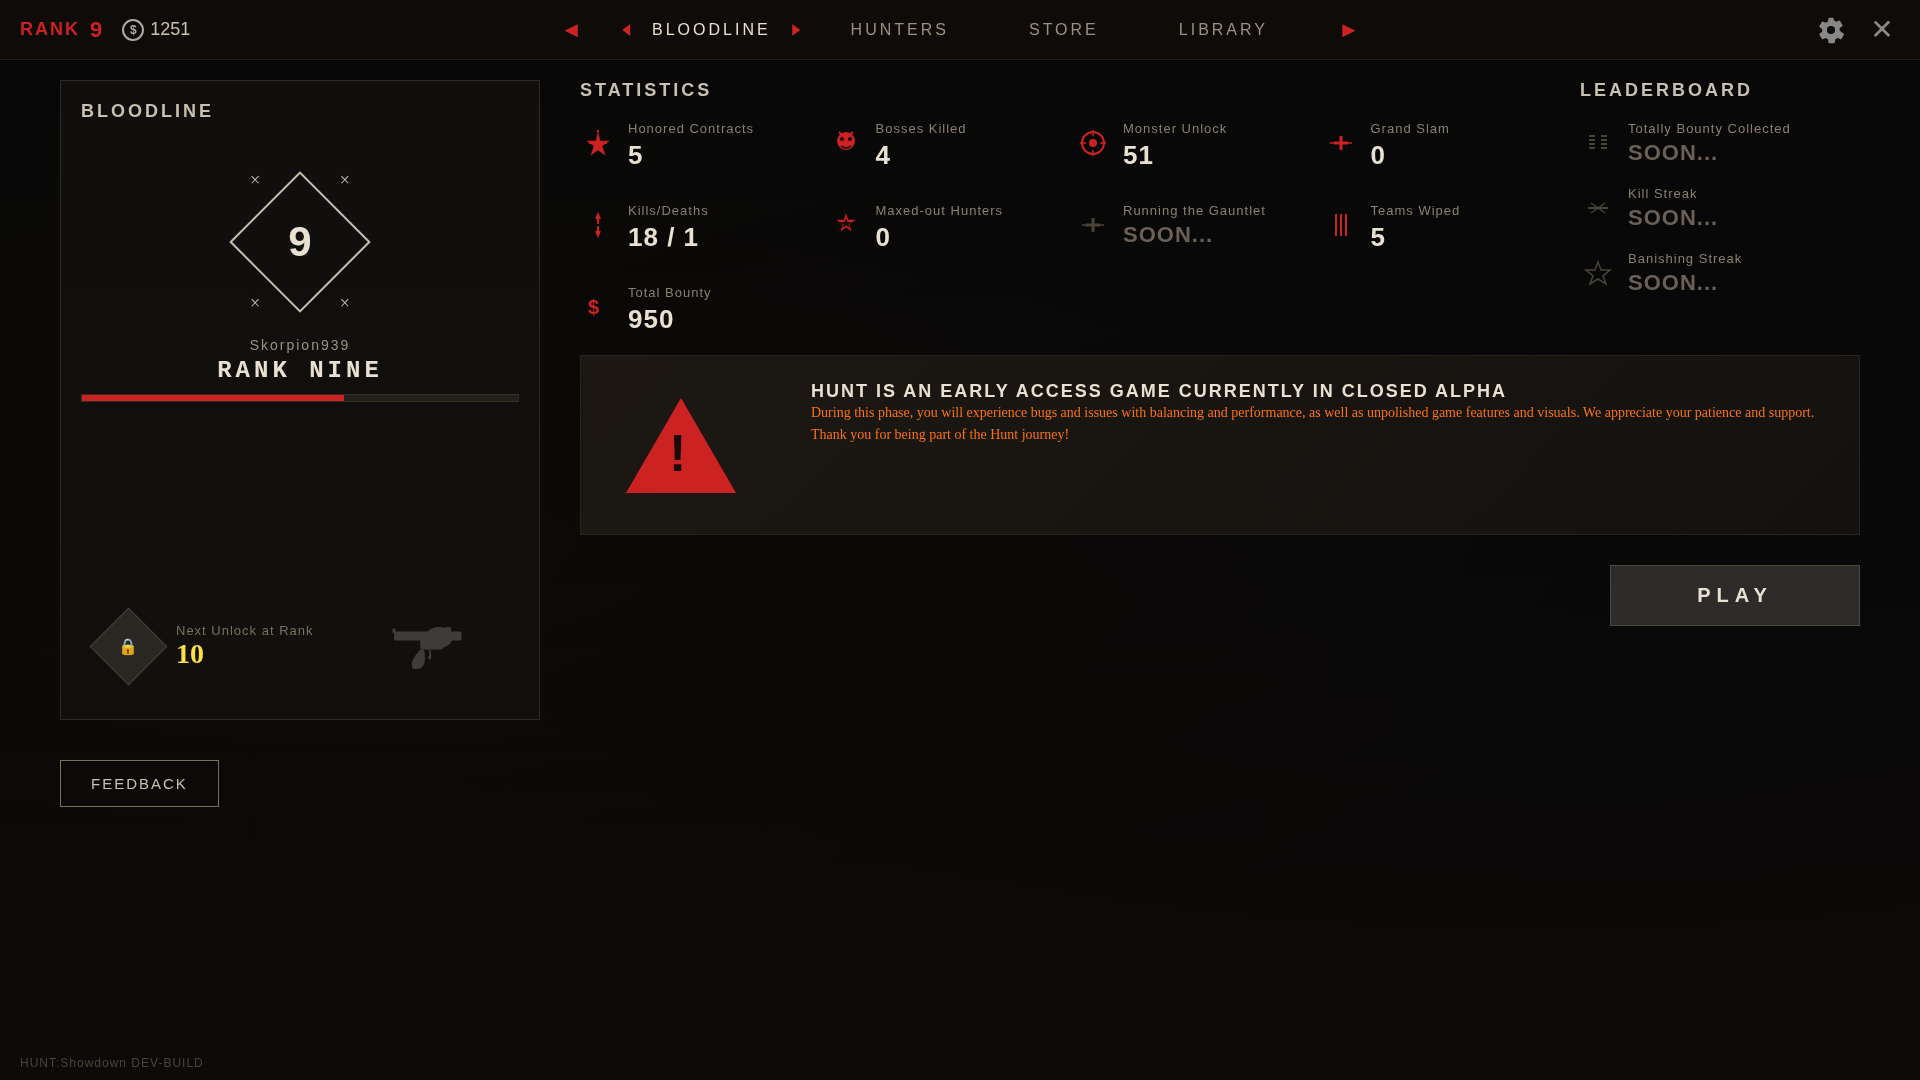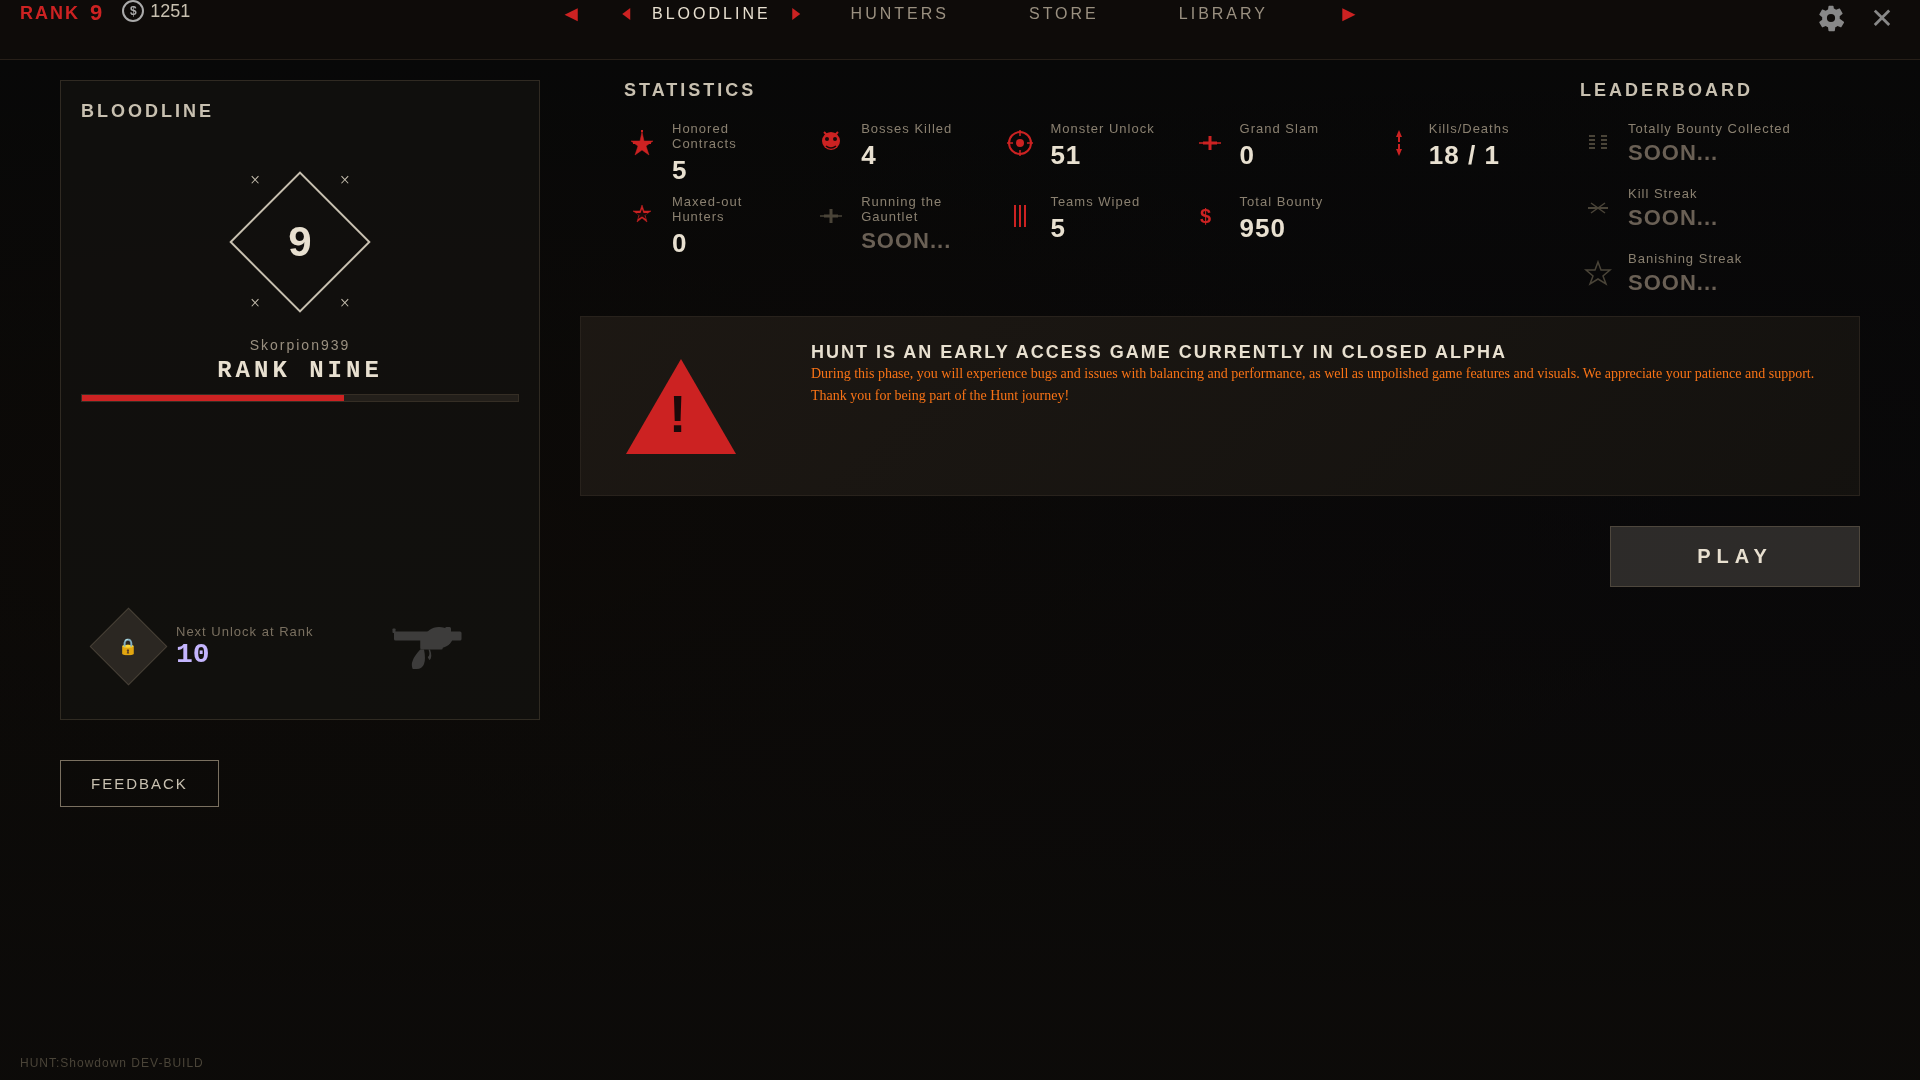--- a/index.html
+++ b/index.html
@@ -30,21 +30,21 @@
     .ui-root {
       position: relative;
       z-index: 1;
       width: 1920px;
       height: 1080px;
     }
 
     
     .top-bar {
       display: flex;
-      align-items: flex-start;
+      align-items: center;
       height: 60px;
       padding: 0 20px;
       background: rgba(15,12,10,0.9);
       border-bottom: 1px solid rgba(100,80,60,0.3);
       position: relative;
     }
 
     .rank-info {
       display: flex;
       align-items: center;
@@ -329,23 +329,23 @@
     }
 
     .next-unlock-label {
       color: #7a7060;
       font-size: 13px;
       font-family: 'Arial', sans-serif;
       letter-spacing: 1px;
     }
 
     .next-unlock-rank {
-      color: #c4b5fd;
+      color: #fde047;
       font-size: 28px;
-      font-family: Liberation Mono, monospace;
+      font-family: Liberation Serif, serif;
       font-weight: bold;
     }
 
     .gun-image {
       margin-left: auto;
       font-size: 60px;
       filter: grayscale(1) brightness(0.7);
       color: #aaa;
     }
 
@@ -385,37 +385,36 @@
     }
 
     
     .statistics-section {
       display: flex;
       gap: 40px;
     }
 
     .stats-block {
       flex: 1;
-      margin-left: 44px;
     }
 
     .section-title {
       color: #c8c0b0;
       font-size: 18px;
       letter-spacing: 3px;
       text-transform: uppercase;
       font-family: 'Arial', sans-serif;
       font-weight: bold;
       margin-bottom: 20px;
     }
 
     .stats-grid {
       display: grid;
-      grid-template-columns: 1fr 1fr 1fr 1fr 1fr;
-      gap: 8px 30px;
+      grid-template-columns: 1fr 1fr 1fr 1fr;
+      gap: 32px 30px;
     }
 
     .stat-item {
       display: flex;
       align-items: flex-start;
       gap: 12px;
     }
 
     .stat-icon {
       width: 36px;

